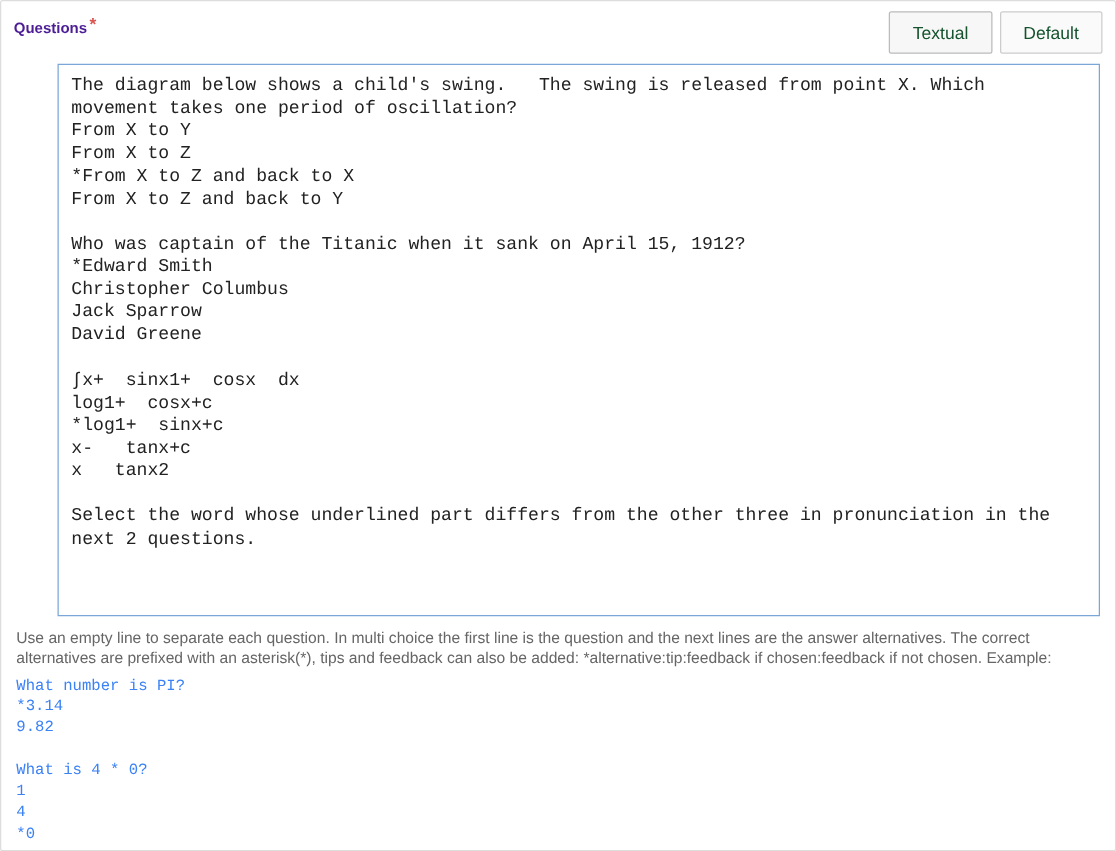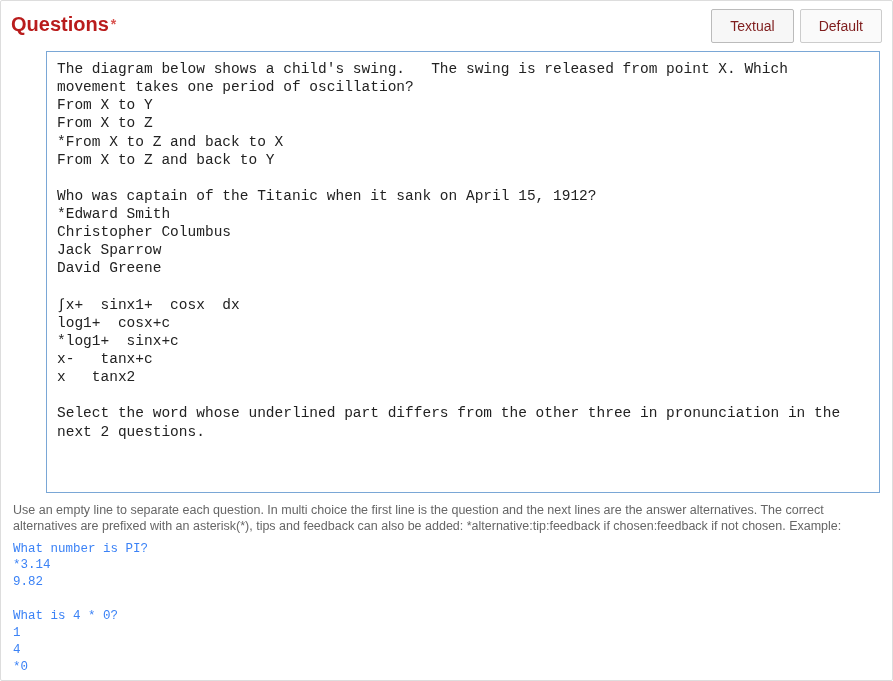--- a/index.html
+++ b/index.html
@@ -29,41 +29,41 @@
       align-items: flex-start;
       padding: 8px 10px 0 10px;
     }
     .title-wrap {
       display: flex;
       align-items: baseline;
       padding-top: 4px;
     }
     .title {
       font-weight: 600;
-      font-size: 20px;
-      color: #b91c1c;
+      font-size: 12px;
+      color: #4c1d95;
     }
     .asterisk {
       color: #d9534f;
       font-weight: bold;
       font-size: 14px;
       margin-left: 2px;
       position: relative;
       top: -2px;
     }
     .tabs {
       display: flex;
       gap: 6px;
     }
     .tab {
       border: 1px solid #ccc;
       background: #fff;
       padding: 8px 18px;
       font-size: 14px;
-      color: #7f1d1d;
+      color: #14532d;
       cursor: pointer;
       border-radius: 2px;
     }
     .tab.active {
       border-color: #bbb;
       background: #f7f7f7;
     }
     .tab.inactive {
       background: #fafafa;
     }

